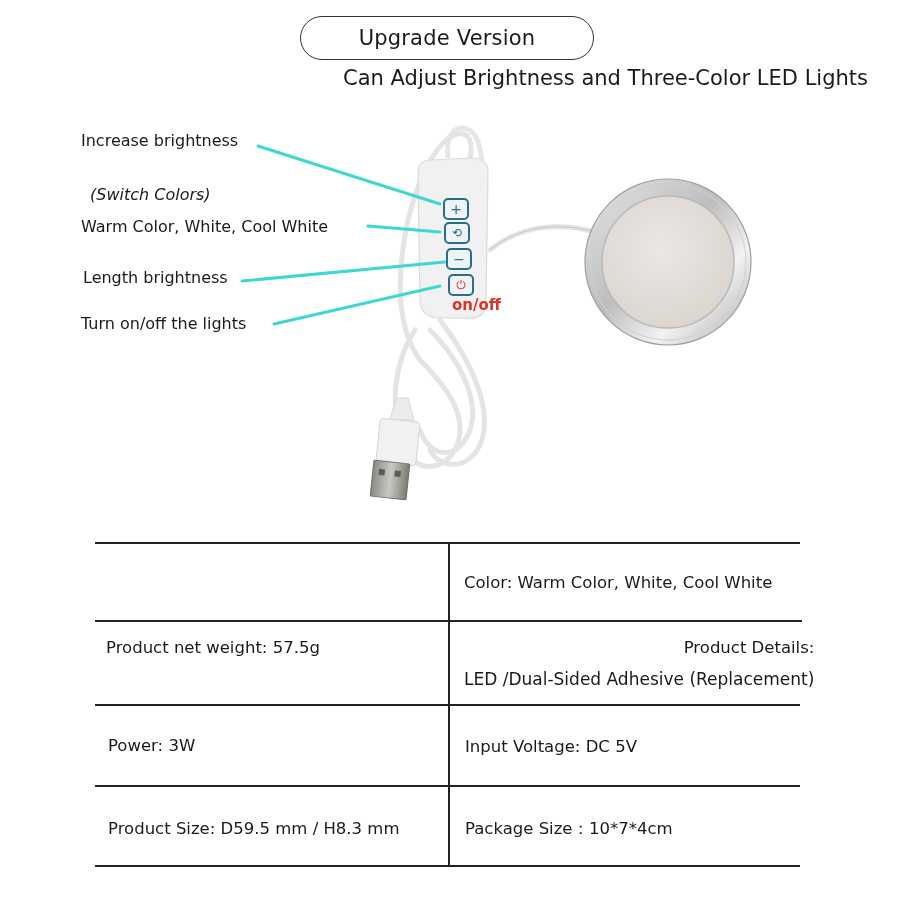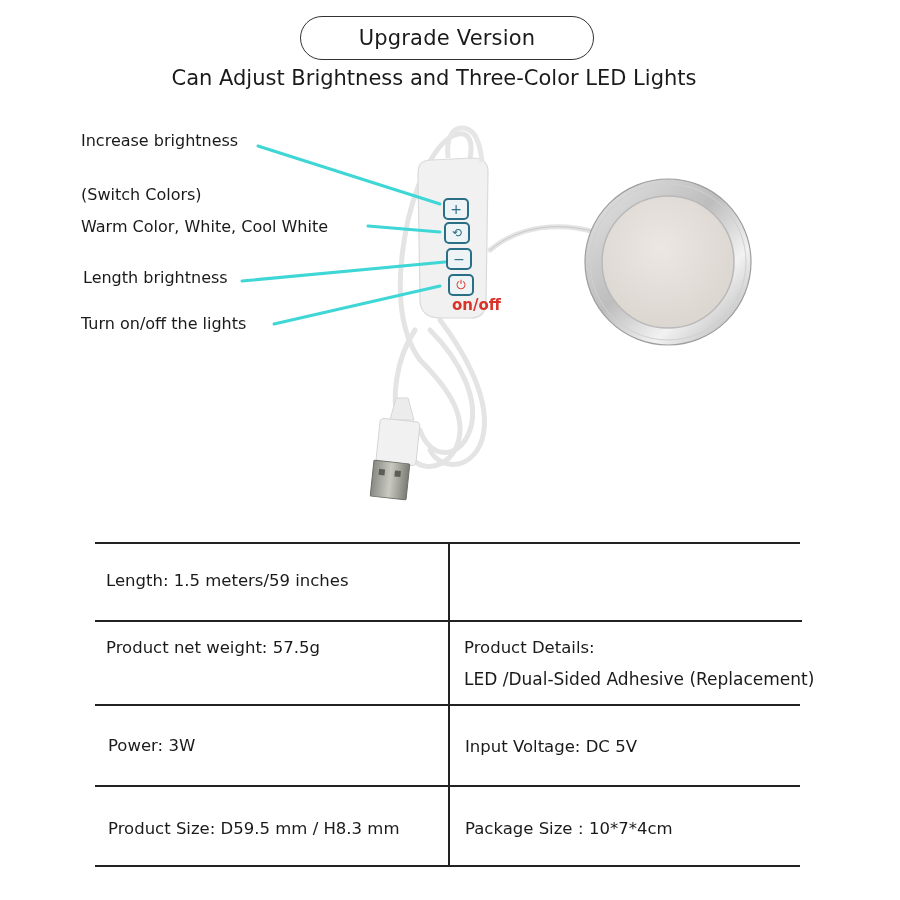--- a/index.html
+++ b/index.html
@@ -1,23 +1,23 @@
 <!DOCTYPE html>
 <html><head>
 <meta charset="utf-8">
 <style>
   html, body { margin: 0; padding: 0; background: #ffffff; }
   body { width: 900px; height: 900px; position: relative; overflow: hidden;
          font-family: "DejaVu Sans", "Liberation Sans", sans-serif; color: #1a1a1a; }
-  .abs { position: absolute; }
+  .abs { position: absolute; text-align: right; }
 
   .pill { left: 300px; top: 16px; width: 294px; height: 44px; border: 1.5px solid #333;
           border-radius: 22px; box-sizing: border-box; display: flex; align-items: center;
           justify-content: center; font-size: 21px; letter-spacing: 0.2px; }
-  .subtitle { left: 0; width: 868px; top: 66px; text-align: center; font-size: 21px; }
+  .subtitle { left: 0; width: 868px; top: 66px; text-align: right; font-size: 21px; }
 
   .callout { font-size: 16px; white-space: nowrap; }
 
   svg.illus { position: absolute; left: 0; top: 0; }
 
   .table { left: 95px; top: 542px; width: 705px; height: 326px; }
   .hline { position: absolute; left: 0; height: 2px; background: #222; }
   .vline { position: absolute; width: 2px; background: #222; }
   .cell { position: absolute; font-size: 16.5px; white-space: nowrap; }
   .cell .sub { display: block; margin-top: 12px; font-size: 17px; }
@@ -96,34 +96,34 @@
 </div>
 <div class="abs" style="left:446px;top:248px;width:22px;height:18px;border:2px solid #2b6f87;border-radius:5px;background:#eef4f6;display:flex;align-items:center;justify-content:center;font-size:14px;color:#2b6f87;line-height:1;">
   <span>−</span>
 </div>
 <div class="abs" style="left:448px;top:274px;width:22px;height:18px;border:2px solid #2b6f87;border-radius:5px;background:#eef4f6;display:flex;align-items:center;justify-content:center;font-size:12px;color:#d9342b;line-height:1;">
   <span>⏻</span>
 </div>
 <div class="abs" style="left:452px;top:296px;font-size:15px;font-weight:bold;color:#d9342b;">on/off</div>
 
 <div class="abs callout" style="left:81px;top:131px;">Increase brightness</div>
-<div class="abs callout" style="left:81px;top:185px;">(Switch Colors)</div>
+<div class="abs callout" style="left:90px;top:185px;font-style:italic;">(Switch Colors)</div>
 <div class="abs callout" style="left:81px;top:217px;">Warm Color, White, Cool White</div>
 <div class="abs callout" style="left:83px;top:268px;">Length brightness</div>
 <div class="abs callout" style="left:81px;top:314px;">Turn on/off the lights</div>
 
 <div class="abs table">
   <div class="hline" style="top:0;width:705px;"></div>
   <div class="hline" style="top:78px;width:707px;"></div>
   <div class="hline" style="top:162px;width:705px;"></div>
   <div class="hline" style="top:243px;width:705px;"></div>
   <div class="hline" style="top:323px;width:705px;"></div>
   <div class="vline" style="left:353px;top:0;height:323px;"></div>
 
-  <div class="cell" style="left:11px;top:29px;">Length: 1.5 meters/59 inches</div>
+  <div class="cell" style="left:369px;top:31px;">Color: Warm Color, White, Cool White</div>
 
   <div class="cell" style="left:11px;top:96px;">Product net weight: 57.5g</div>
   <div class="cell" style="left:369px;top:96px;">
     <span>Product Details:</span>
     <span class="sub">LED /Dual-Sided Adhesive (Replacement)</span>
   </div>
 
   <div class="cell" style="left:13px;top:194px;">Power: 3W</div>
   <div class="cell" style="left:370px;top:195px;">Input Voltage: DC 5V</div>
 

